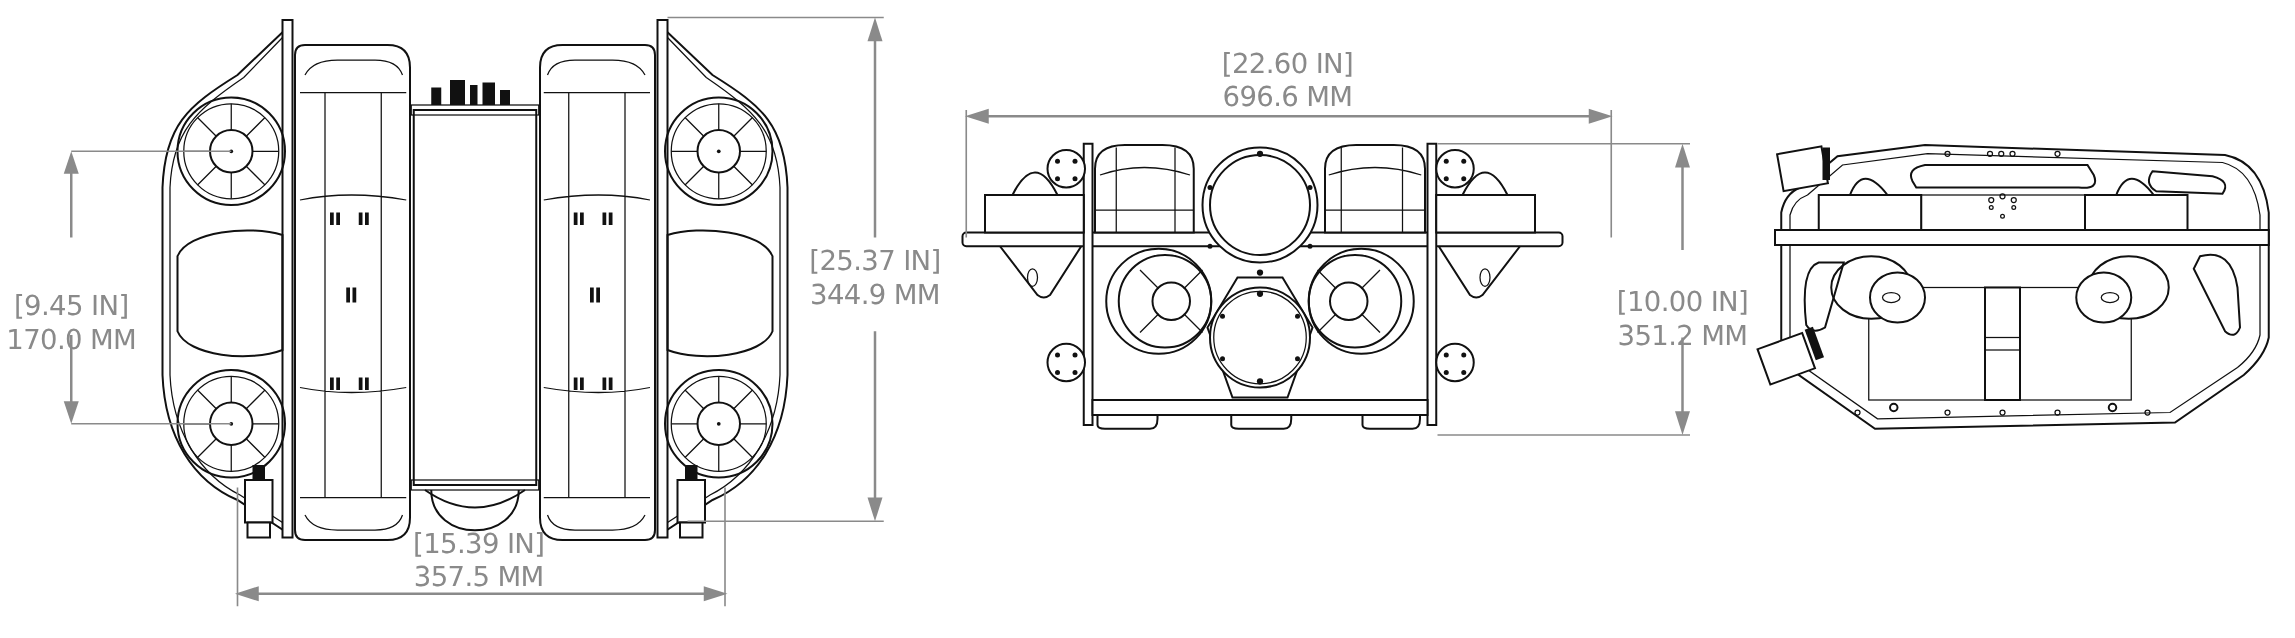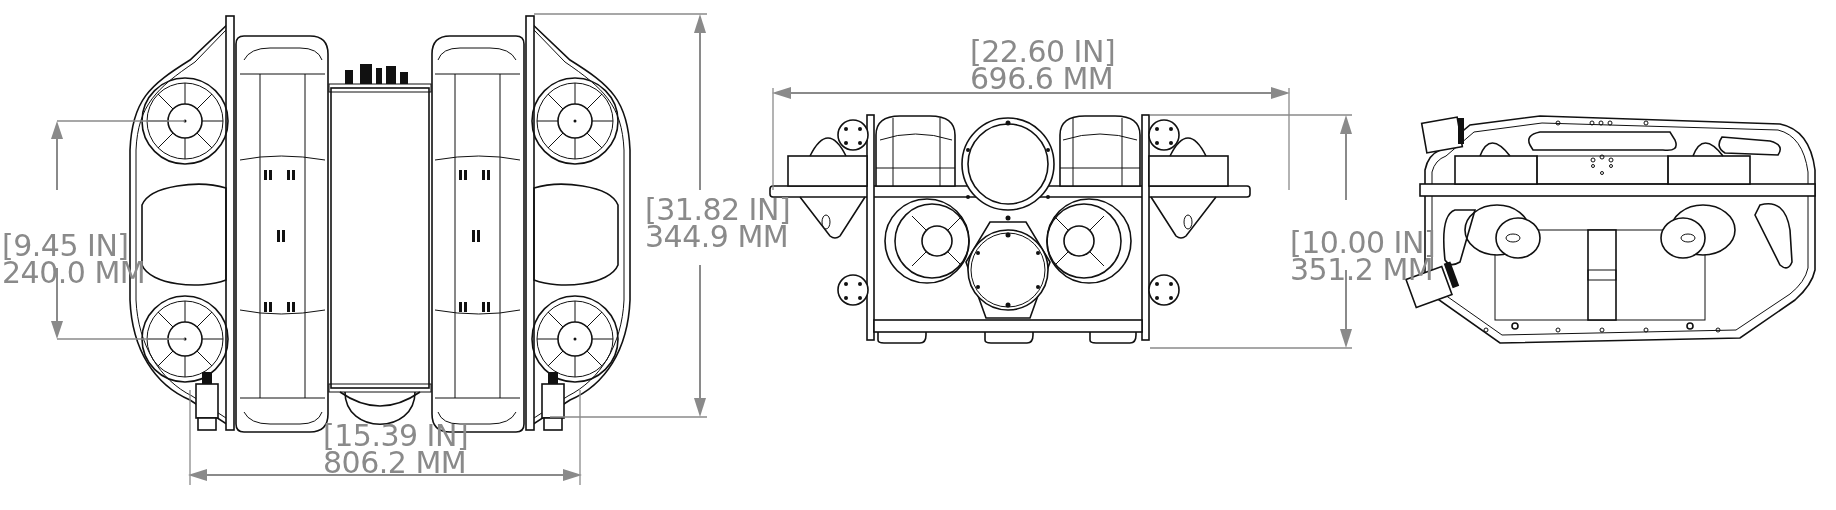--- a/index.html
+++ b/index.html
@@ -1,18 +1,18 @@
 <!DOCTYPE html>
 <html><head>
 <meta charset="utf-8">
 <style>
   html,body{margin:0;padding:0;background:#ffffff;}
   body{width:1836px;height:510px;position:relative;overflow:hidden;font-family:"DejaVu Sans","Liberation Sans",sans-serif;}
   #drawing{position:absolute;left:0;top:0;width:1836px;height:510px;}
-  .dim-label{position:absolute;color:#8a8a8a;font-size:30px;line-height:27px;text-align:center;white-space:nowrap;font-family:"DejaVu Sans","Liberation Sans",sans-serif;letter-spacing:-0.5px;}
+  .dim-label{position:absolute;color:#8a8a8a;font-size:22px;line-height:27px;text-align:center;white-space:nowrap;font-family:"DejaVu Sans","Liberation Sans",sans-serif;letter-spacing:-0.5px;}
   .dim-label span{display:block;}
   .ln{stroke:#111;fill:none;stroke-width:1.6;}
   .lt{stroke:#111;fill:none;stroke-width:1;}
   .fill-w{fill:#fff;}
   .dk{fill:#111;}
   .dim{stroke:#8a8a8a;stroke-width:2;fill:none;}
   .dimt{stroke:#8a8a8a;stroke-width:1.3;fill:none;}
   .arr{fill:#8a8a8a;}
 </style>
 </head>
@@ -283,31 +283,31 @@
       <circle class="lt" cx="1558" cy="330" r="2"></circle>
       <circle class="lt" cx="1602" cy="330" r="2"></circle>
       <circle class="lt" cx="1646" cy="330" r="2"></circle>
       <circle class="ln" cx="1690" cy="326" r="3"></circle>
       <circle class="lt" cx="1718" cy="330" r="2"></circle>
   </g>
 </svg>
 
 <div class="dim-label" style="left:2px;top:196px;width:110px;margin-top:36px;">
   <span>[9.45 IN]</span>
-  <span>240.0 MM</span>
+  <span>170.0 MM</span>
 </div>
 
 <div class="dim-label" style="left:645px;top:196px;width:110px;">
-  <span>[31.82 IN]</span>
+  <span>[25.37 IN]</span>
   <span>344.9 MM</span>
 </div>
 
 <div class="dim-label" style="left:323px;top:422px;width:120px;">
   <span>[15.39 IN]</span>
-  <span>806.2 MM</span>
+  <span>357.5 MM</span>
 </div>
 
 <div class="dim-label" style="left:970px;top:38px;width:120px;">
   <span>[22.60 IN]</span>
   <span>696.6 MM</span>
 </div>
 
 <div class="dim-label" style="left:1290px;top:205px;width:112px;margin-top:24px;">
   <span>[10.00 IN]</span>
   <span>351.2 MM</span>

